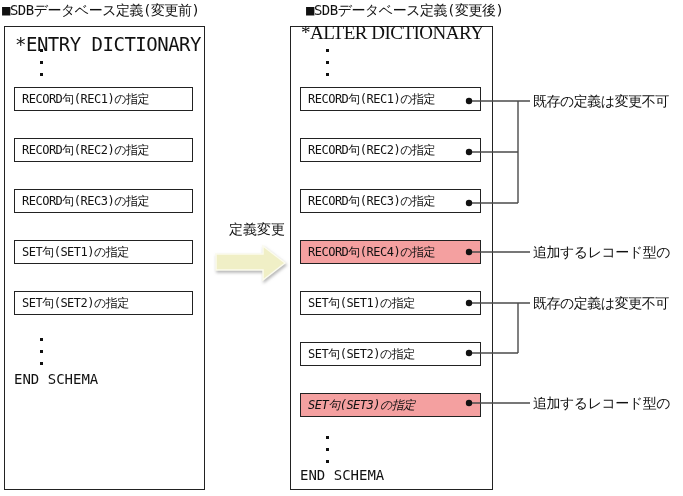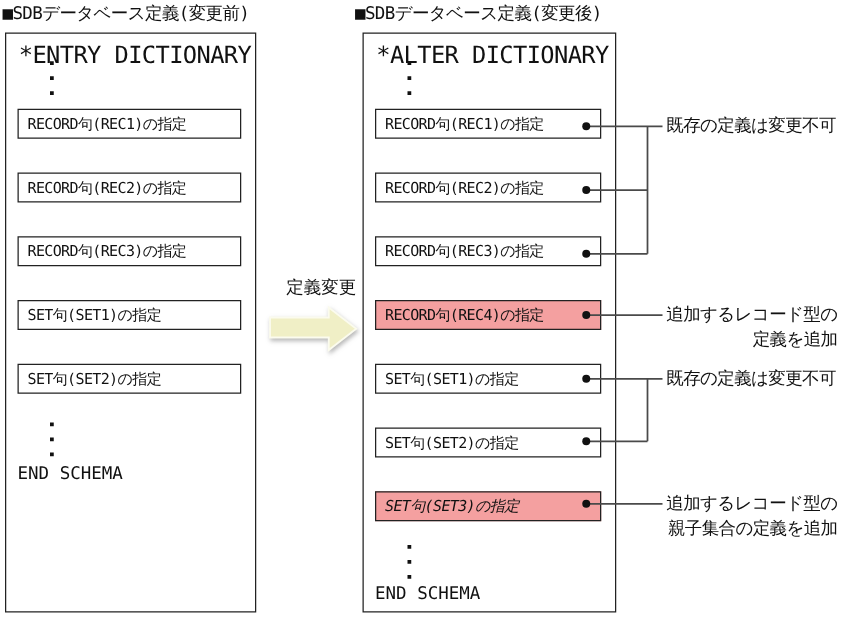--- a/index.html
+++ b/index.html
@@ -19,21 +19,21 @@
   }
   .defbox.pink{background:var(--hl,#f4a0a0);text-align:right;}
   .dots{position:absolute;display:flex;flex-direction:column;gap:9px;}
   .dot{width:3px;height:3px;background:#111;}
   .arrow-label{position:absolute;font-size:14px;width:72px;text-align:right;white-space:nowrap;}
   .arrow-svg{position:absolute;filter:drop-shadow(1.5px 2px 1.5px rgba(110,110,110,0.5));}
   .overlay{position:absolute;left:0;top:0;pointer-events:none;}
   .conn{stroke:var(--line,#4a4a4a);stroke-width:1.4;fill:none;}
   .bullet{fill:#111;stroke:none;}
   .annotation{position:absolute;font-size:14px;line-height:20px;white-space:nowrap;letter-spacing:-0.5px;}
-  .annotation span{display:block;text-align:right;}
+  .annotation span{display:block;}
 </style>
 </head>
 <body>
 
 <div class="canvas">
 
   <div class="panel-title" style="left:2px;top:2px;">■SDBデータベース定義(変更前)</div>
   <div class="panel" style="left:4px;top:26px;width:201px;height:464px;"></div>
   <div class="dict-header" style="left:15px;top:33px;">*ENTRY DICTIONARY</div>
 
@@ -54,23 +54,23 @@
     <span class="dot"></span>
     <span class="dot"></span>
   </div>
   <div class="footer-text" style="left:14px;top:371px;">END SCHEMA</div>
 
   <div class="arrow-label" style="left:213px;top:221px;">定義変更</div>
   <svg class="arrow-svg" style="left:213px;top:243px;" width="76" height="42" viewBox="0 0 76 42">
     <polygon id="arrow-poly" points="3,11 50,11 50,3 72,20 50,37 50,27 3,27" fill="#f0efc6" stroke="#fbfbee" stroke-width="1.5"></polygon>
   </svg>
 
-  <div class="panel-title" style="left:284px;top:2px;">■SDBデータベース定義(変更後)</div>
+  <div class="panel-title" style="left:306px;top:2px;">■SDBデータベース定義(変更後)</div>
   <div class="panel" style="left:290px;top:26px;width:203px;height:464px;"></div>
-  <div class="dict-header" style="left:301px;top:33px;">*ALTER DICTIONARY</div>
+  <div class="dict-header" style="left:301px;top:22px;font-family:Liberation Serif, serif;">*ALTER DICTIONARY</div>
 
   <div class="dots" style="left:326px;top:49px;">
     <span class="dot"></span>
     <span class="dot"></span>
     <span class="dot"></span>
   </div>
 
   <div class="defbox" style="left:300px;top:87px;width:181px;">RECORD句(REC1)の指定</div>
   <div class="defbox" style="left:300px;top:138px;width:181px;">RECORD句(REC2)の指定</div>
   <div class="defbox" style="left:300px;top:189px;width:181px;">RECORD句(REC3)の指定</div>
@@ -103,23 +103,21 @@
     <circle class="bullet" cx="469" cy="303" r="3.2"></circle>
     <circle class="bullet" cx="469" cy="353" r="3.2"></circle>
     <circle class="bullet" cx="469" cy="403" r="3.2"></circle>
   </svg>
 
   <div class="annotation" style="left:533px;top:91px;">
     <span>既存の定義は変更不可</span>
   </div>
   <div class="annotation" style="left:533px;top:242px;">
     <span>追加するレコード型の</span>
-    <span>定義を追加</span>
   </div>
   <div class="annotation" style="left:533px;top:293px;">
     <span>既存の定義は変更不可</span>
   </div>
   <div class="annotation" style="left:533px;top:393px;">
     <span>追加するレコード型の</span>
-    <span>親子集合の定義を追加</span>
   </div>
 
 </div>
 
 </body></html>

